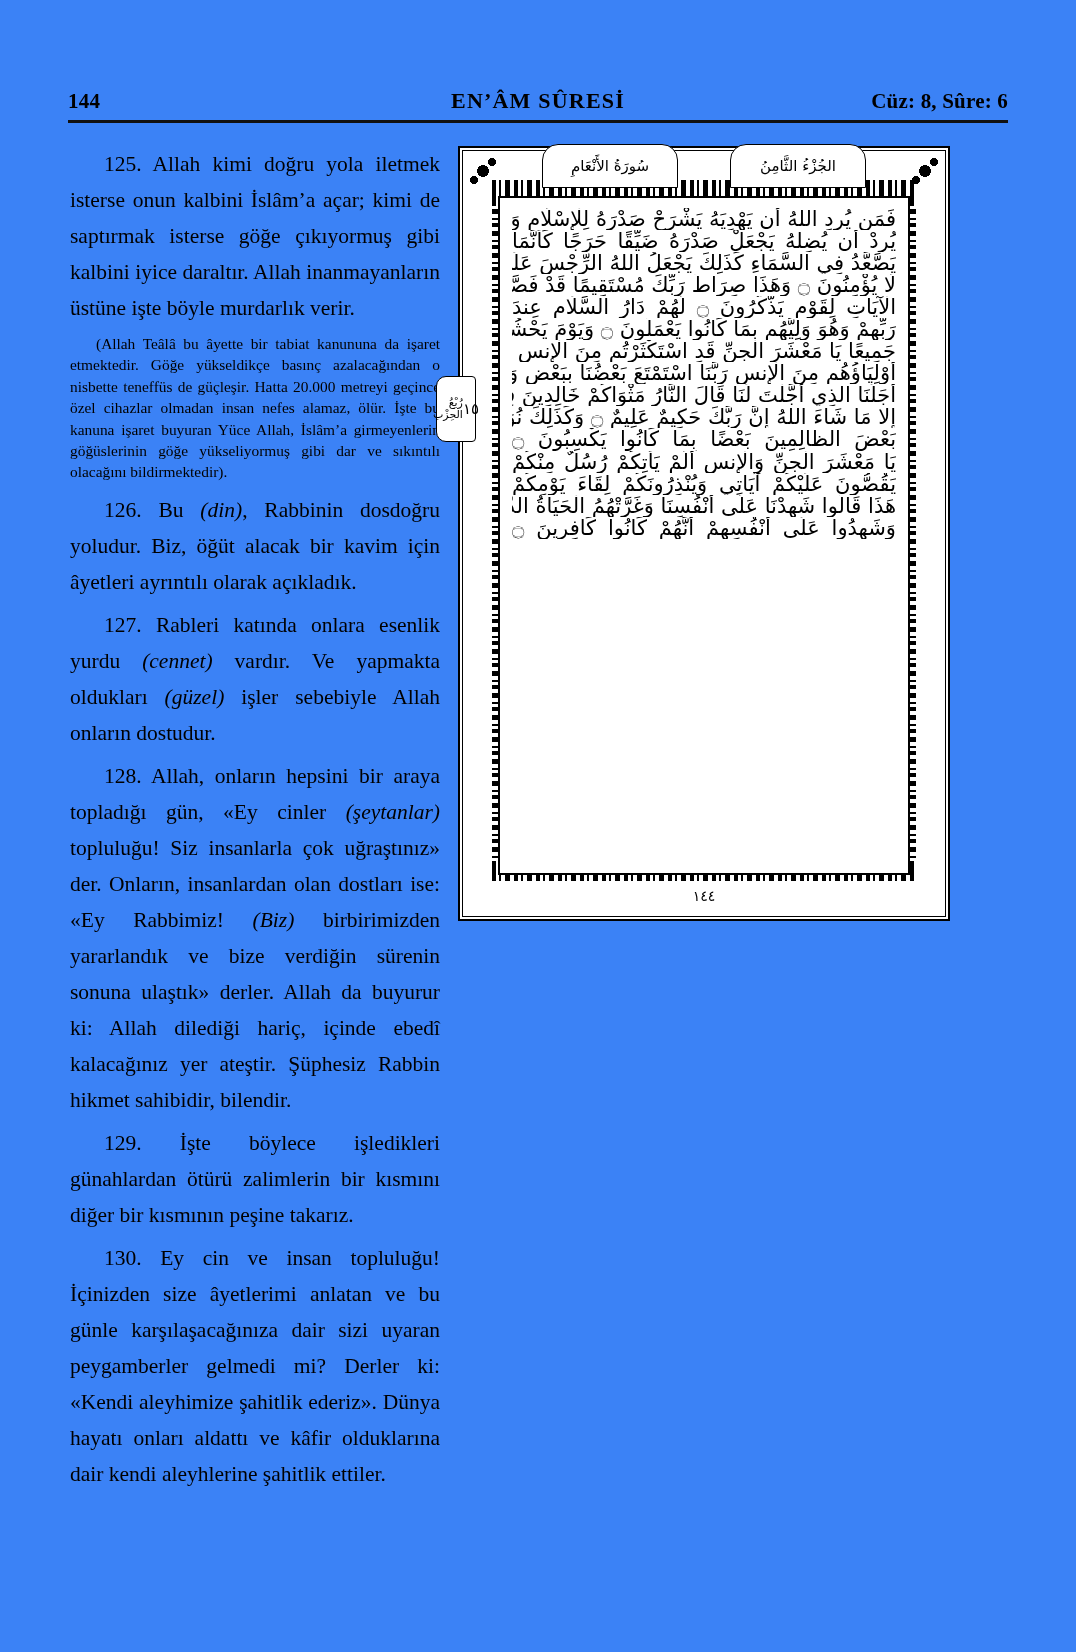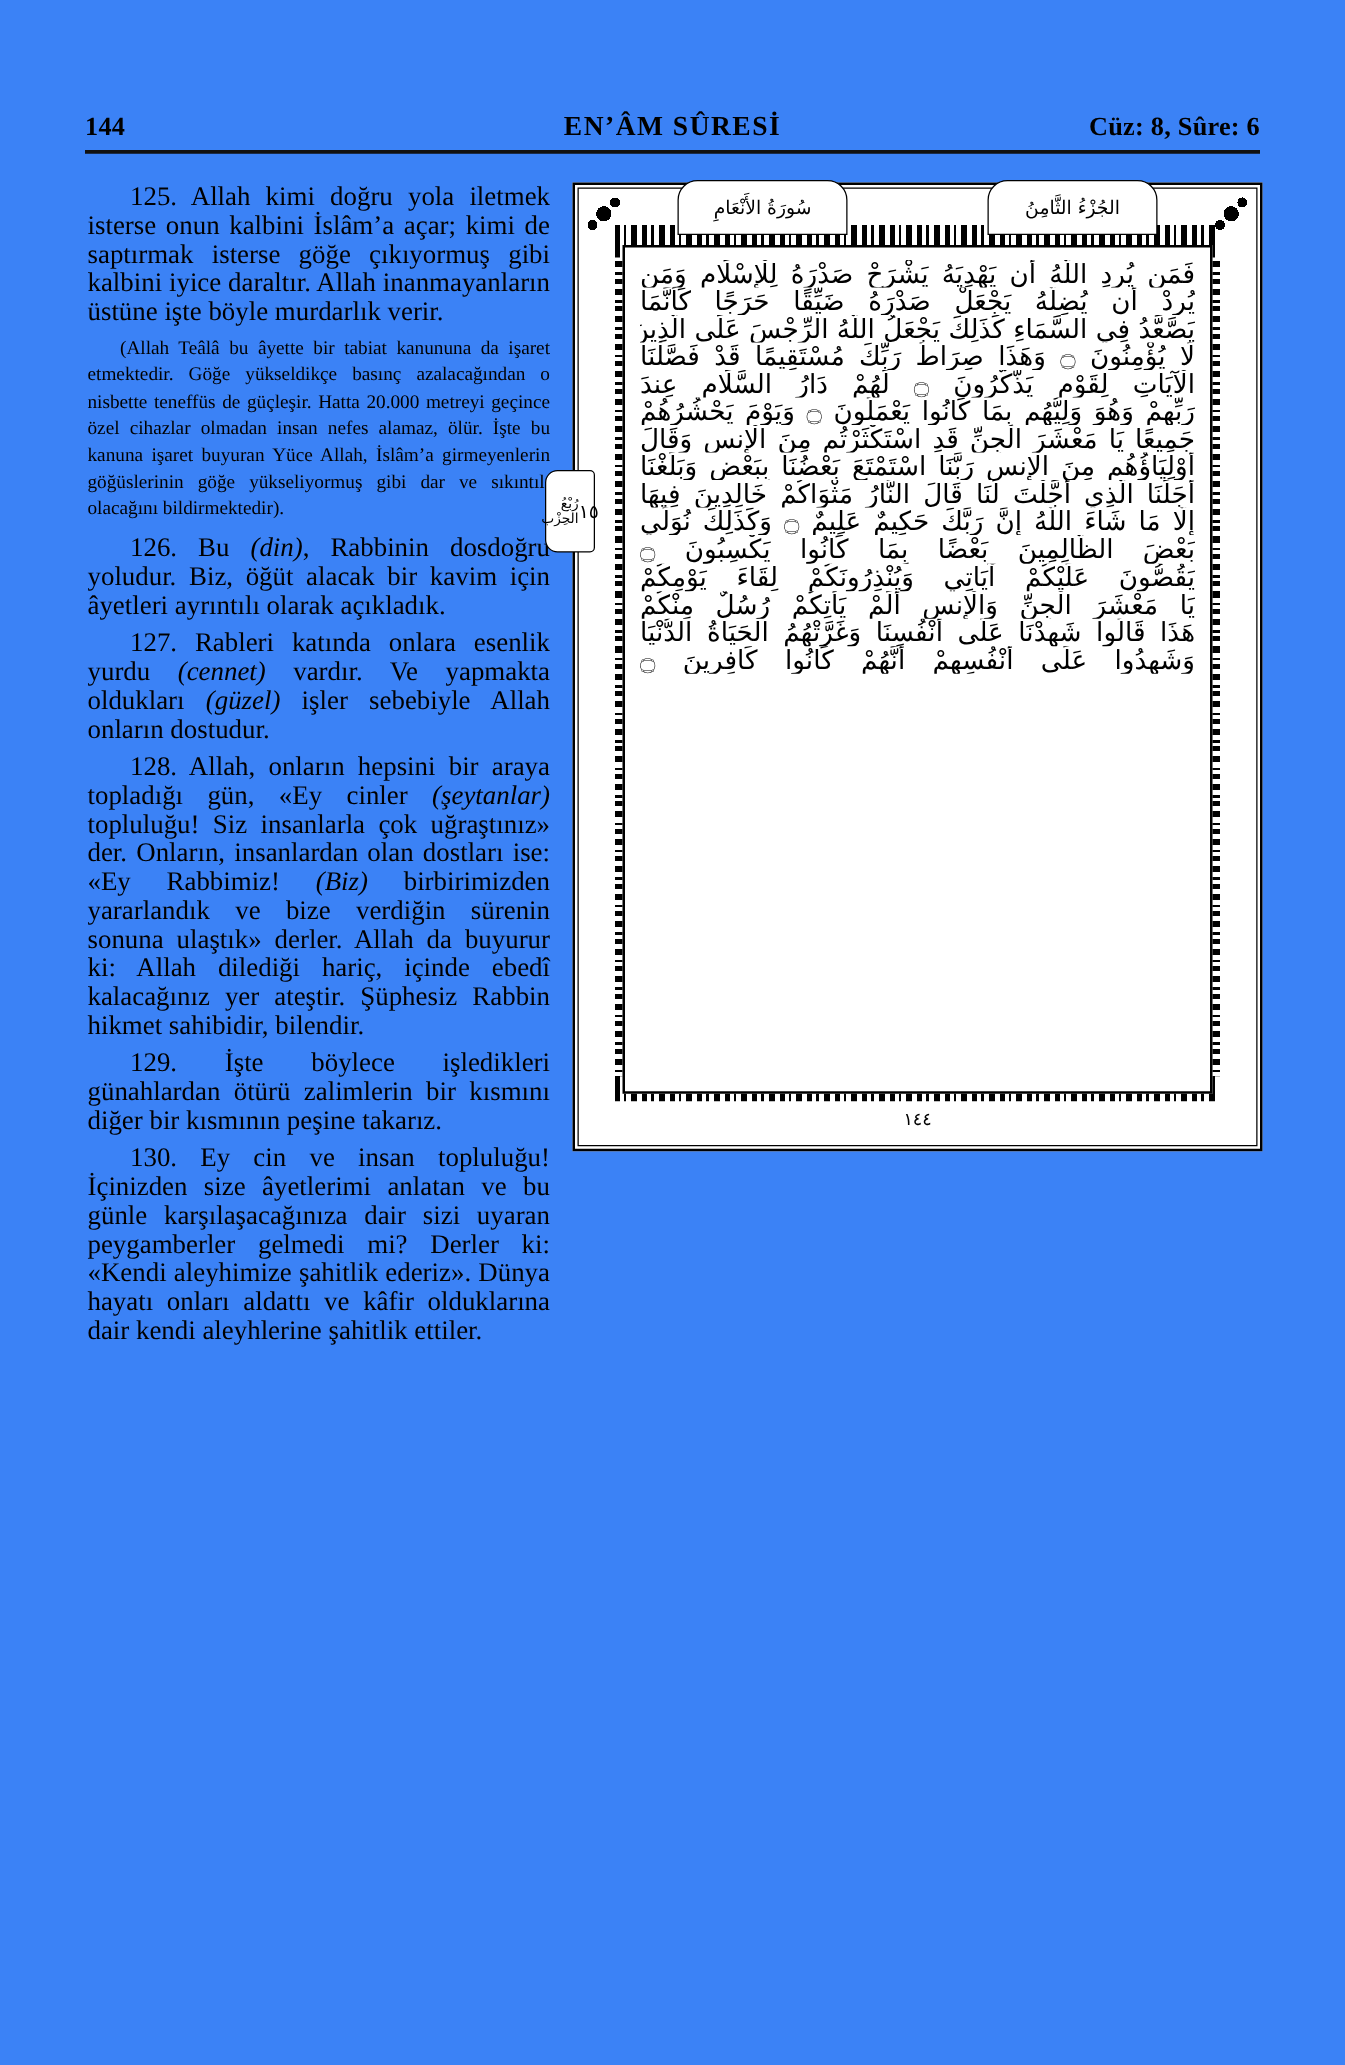--- a/index.html
+++ b/index.html
@@ -63,42 +63,42 @@
   .col-text {
     position: absolute;
     left: 70px;
     top: 146px;
     width: 370px;
   }
   .para {
     text-align: justify;
     text-justify: inter-word;
     font-size: 21.5px;
-    line-height: 23px;
+    line-height: 36px;
     margin: 0 0 7px 0;
     text-indent: 34px;
     hyphens: none;
   }
   .para .vnum { }
   .para i { font-style: italic; }
 
   .note {
     text-align: justify;
     font-size: 15.4px;
     line-height: 21.4px;
     margin: 4px 0 9px 0;
     text-indent: 26px;
   }
 
   
   .quran-panel {
     position: absolute;
     left: 458px;
     top: 146px;
-    width: 552px;
+    width: 492px;
     height: 775px;
   }
 
   .frame-outer {
     position: absolute;
     inset: 0;
     border: 2px solid #000;
     background: #fff;
     box-sizing: border-box;
   }
@@ -309,22 +309,22 @@
         <div class="aline">يُرِدْ أَن يُضِلَّهُ يَجْعَلْ صَدْرَهُ ضَيِّقًا حَرَجًا كَأَنَّمَا</div>
         <div class="aline">يَصَّعَّدُ فِي السَّمَاءِ كَذَلِكَ يَجْعَلُ اللَّهُ الرِّجْسَ عَلَى الَّذِينَ</div>
         <div class="aline">لَا يُؤْمِنُونَ ۝ وَهَذَا صِرَاطُ رَبِّكَ مُسْتَقِيمًا قَدْ فَصَّلْنَا</div>
         <div class="aline">الْآيَاتِ لِقَوْمٍ يَذَّكَّرُونَ ۝ لَهُمْ دَارُ السَّلَامِ عِندَ</div>
         <div class="aline">رَبِّهِمْ وَهُوَ وَلِيُّهُم بِمَا كَانُوا يَعْمَلُونَ ۝ وَيَوْمَ يَحْشُرُهُمْ</div>
         <div class="aline">جَمِيعًا يَا مَعْشَرَ الْجِنِّ قَدِ اسْتَكْثَرْتُم مِنَ الْإِنسِ وَقَالَ</div>
         <div class="aline">أَوْلِيَاؤُهُم مِنَ الْإِنسِ رَبَّنَا اسْتَمْتَعَ بَعْضُنَا بِبَعْضٍ وَبَلَغْنَا</div>
         <div class="aline">أَجَلَنَا الَّذِي أَجَّلْتَ لَنَا قَالَ النَّارُ مَثْوَاكُمْ خَالِدِينَ فِيهَا</div>
         <div class="aline">إِلَّا مَا شَاءَ اللَّهُ إِنَّ رَبَّكَ حَكِيمٌ عَلِيمٌ ۝ وَكَذَلِكَ نُوَلِّي</div>
         <div class="aline">بَعْضَ الظَّالِمِينَ بَعْضًا بِمَا كَانُوا يَكْسِبُونَ ۝</div>
+        <div class="aline">يَا مَعْشَرَ الْجِنِّ وَالْإِنسِ أَلَمْ يَأْتِكُمْ رُسُلٌ مِنْكُمْ</div>
         <div class="aline">يَقُصُّونَ عَلَيْكُمْ آيَاتِي وَيُنْذِرُونَكُمْ لِقَاءَ يَوْمِكُمْ</div>
-        <div class="aline">يَا مَعْشَرَ الْجِنِّ وَالْإِنسِ أَلَمْ يَأْتِكُمْ رُسُلٌ مِنْكُمْ</div>
         <div class="aline">هَذَا قَالُوا شَهِدْنَا عَلَى أَنْفُسِنَا وَغَرَّتْهُمُ الْحَيَاةُ الدُّنْيَا</div>
         <div class="aline">وَشَهِدُوا عَلَى أَنْفُسِهِمْ أَنَّهُمْ كَانُوا كَافِرِينَ ۝</div>
       </div>
     </div>
 
     <div class="bottom-band">
       <span class="pg">١٤٤</span>
     </div>
   </div>
 

